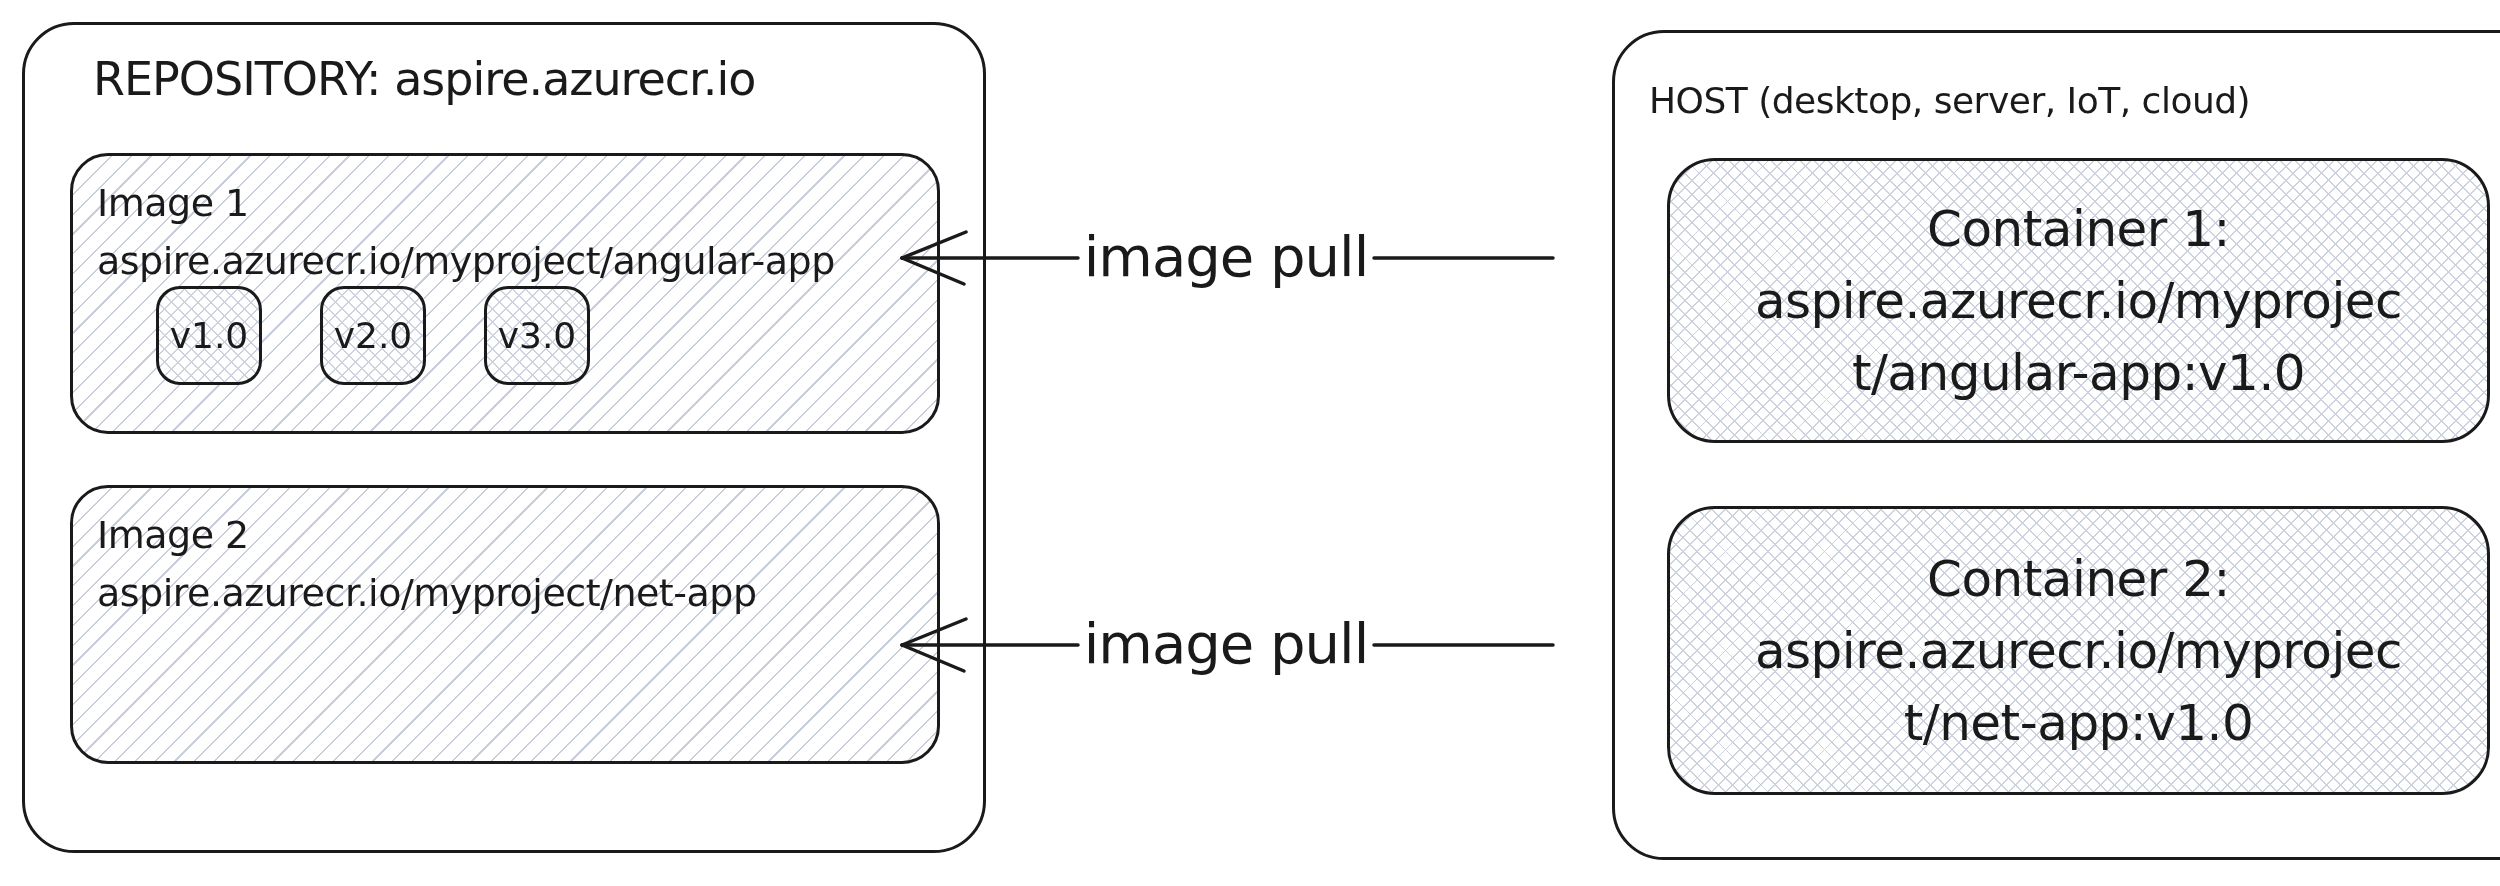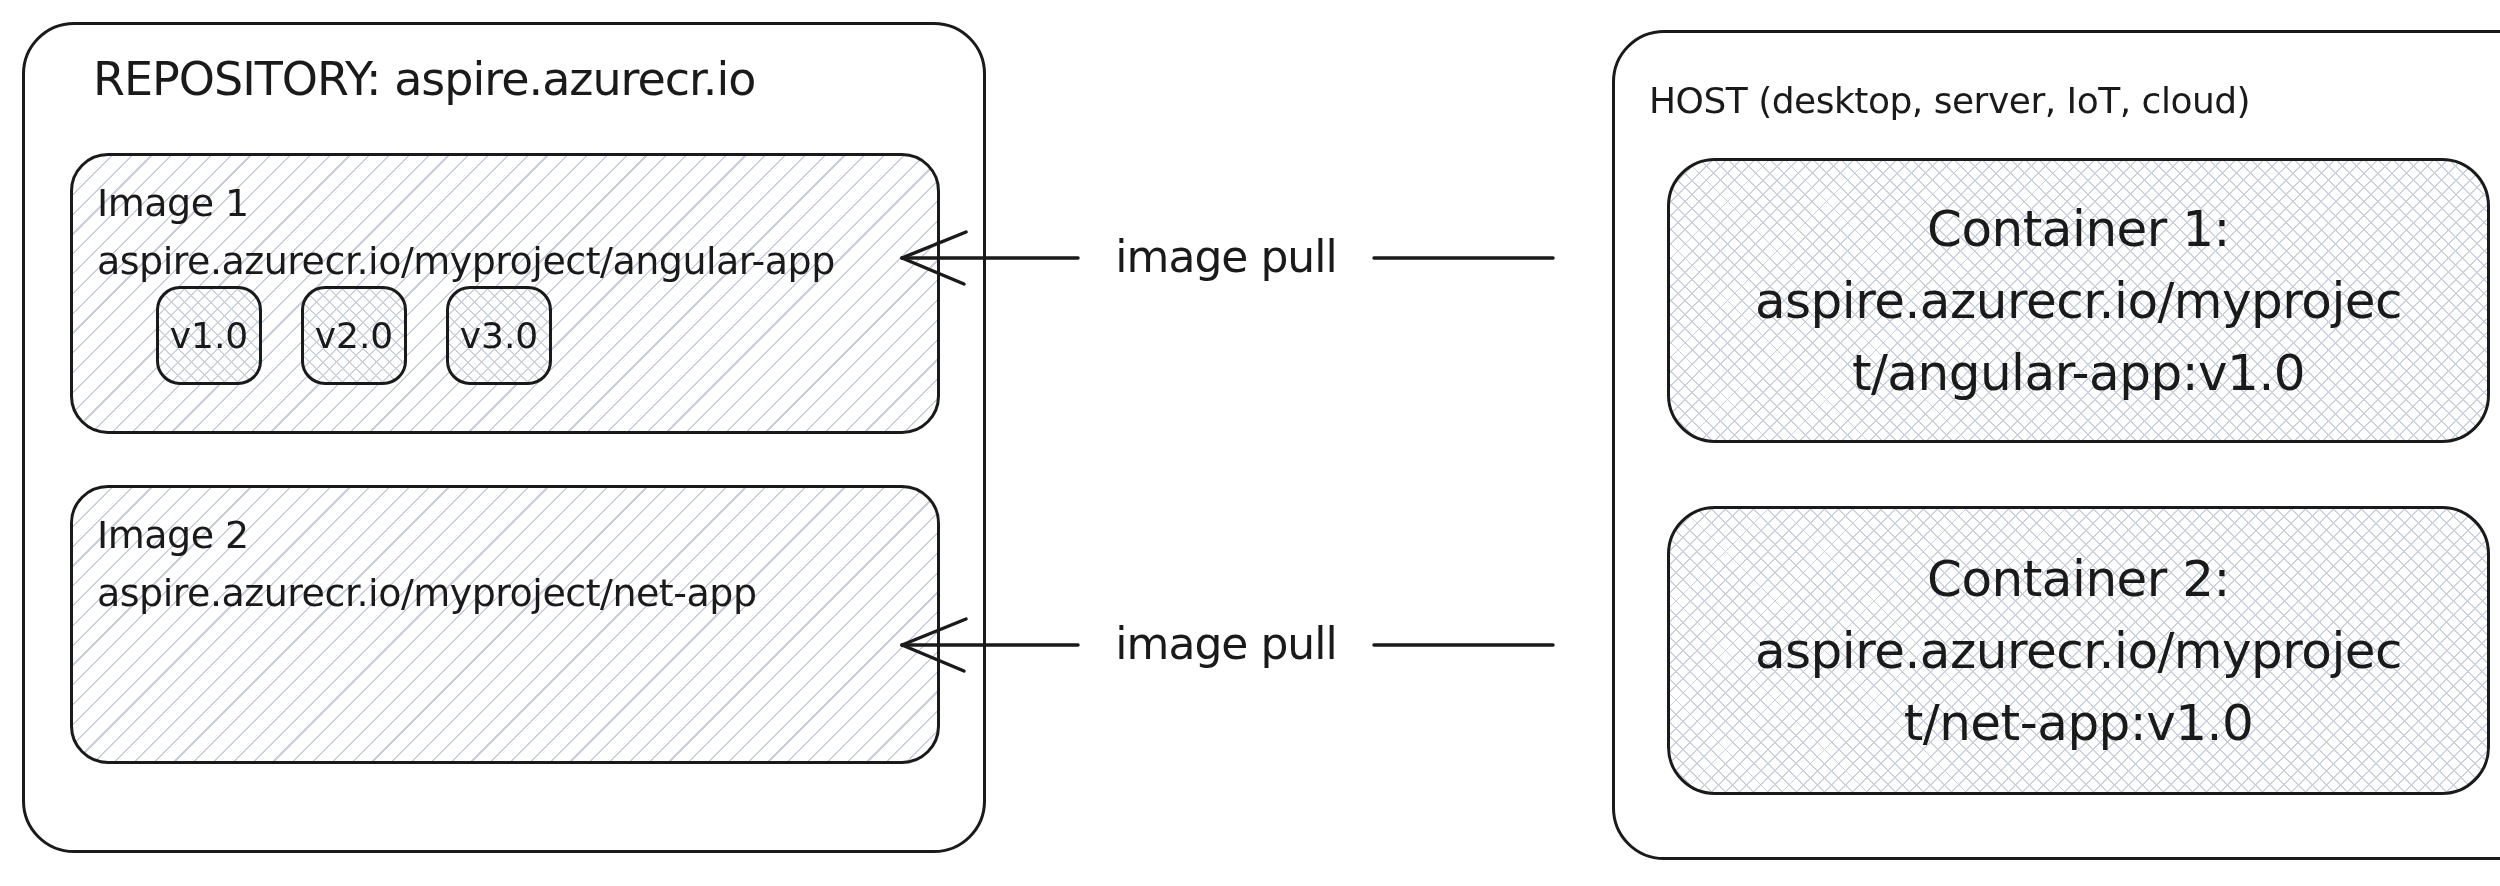--- a/index.html
+++ b/index.html
@@ -70,21 +70,21 @@
     white-space: nowrap;
     letter-spacing: -0.5px;
     margin-top: 8px;
   }
 
   
   .tags-row {
     position: absolute;
     left: 83px; top: 130px;
     display: flex;
-    gap: 39px;
+    gap: 58px;
   }
   .tag {
     width: 106px;
     height: 99px;
     border: 3px solid #1a1a1a;
     border-radius: 24px;
     box-sizing: border-box;
     display: flex;
     align-items: center;
     justify-content: center;
@@ -126,21 +126,21 @@
   .arrows-layer {
     position: absolute;
     left: 0; top: 0;
     width: 2500px;
     height: 886px;
     pointer-events: none;
   }
   .arrow-label {
     position: absolute;
     transform: translate(-50%, -52%);
-    font-size: 44px;
+    font-size: 56px;
     white-space: nowrap;
     letter-spacing: -1px;
     pointer-events: none;
   }
   .arrow-label.a1 { left: 1226px; top: 258px; }
   .arrow-label.a2 { left: 1226px; top: 645px; }
 </style>
 </head>
 <body>
 

